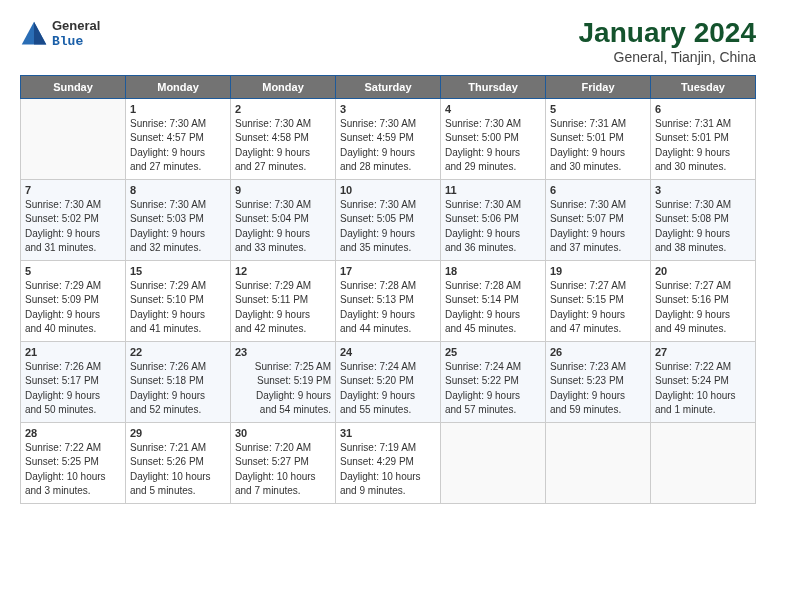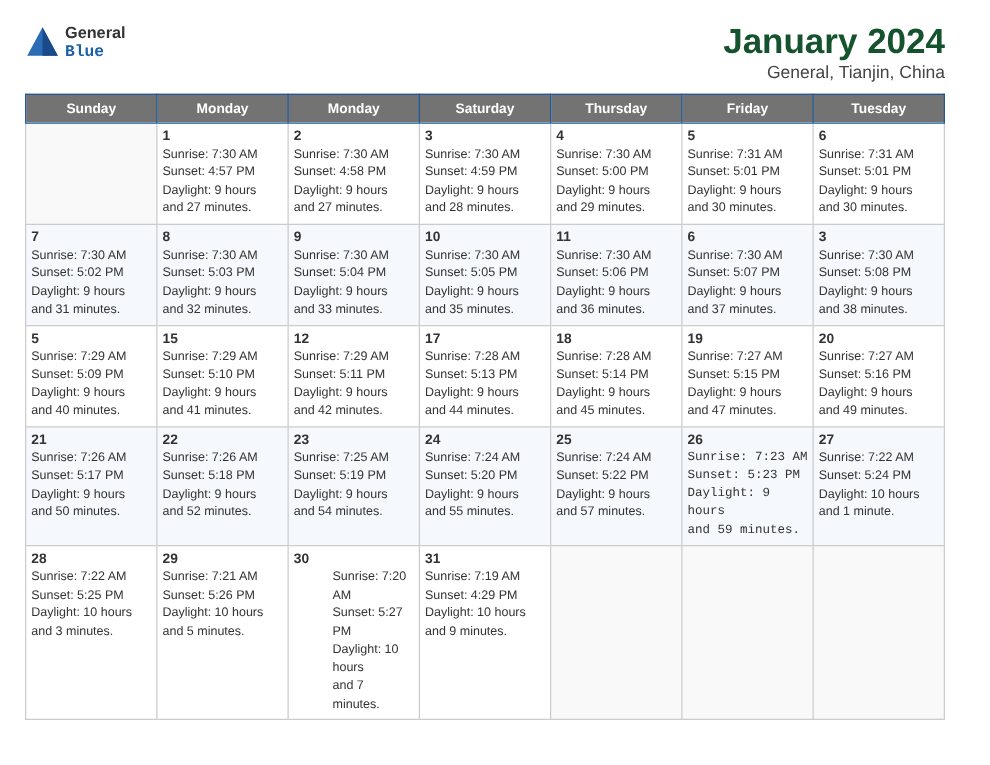--- a/index.html
+++ b/index.html
@@ -283,42 +283,42 @@
           </td>
           <td>
             <span class="day-number">22</span>
             <div class="day-info" style="white-space: pre-line;">Sunrise: 7:26 AM
 Sunset: 5:18 PM
 Daylight: 9 hours
 and 52 minutes.</div>
           </td>
           <td>
             <span class="day-number">23</span>
-            <div class="day-info" style="white-space: pre-line;">Sunrise: 7:25 AM
+            <div class="day-info" style="white-space: pre-line; text-align: right;">Sunrise: 7:25 AM
 Sunset: 5:19 PM
 Daylight: 9 hours
 and 54 minutes.</div>
           </td>
           <td>
             <span class="day-number">24</span>
             <div class="day-info" style="white-space: pre-line;">Sunrise: 7:24 AM
 Sunset: 5:20 PM
 Daylight: 9 hours
 and 55 minutes.</div>
           </td>
           <td>
             <span class="day-number">25</span>
             <div class="day-info" style="white-space: pre-line;">Sunrise: 7:24 AM
 Sunset: 5:22 PM
 Daylight: 9 hours
 and 57 minutes.</div>
           </td>
           <td>
             <span class="day-number">26</span>
-            <div class="day-info" style="white-space: pre-line; font-family: Liberation Mono, monospace;">Sunrise: 7:23 AM
+            <div class="day-info" style="white-space: pre-line;">Sunrise: 7:23 AM
 Sunset: 5:23 PM
 Daylight: 9 hours
 and 59 minutes.</div>
           </td>
           <td>
             <span class="day-number">27</span>
             <div class="day-info" style="white-space: pre-line;">Sunrise: 7:22 AM
 Sunset: 5:24 PM
 Daylight: 10 hours
 and 1 minute.</div>
@@ -334,21 +334,21 @@
           </td>
           <td>
             <span class="day-number">29</span>
             <div class="day-info" style="white-space: pre-line;">Sunrise: 7:21 AM
 Sunset: 5:26 PM
 Daylight: 10 hours
 and 5 minutes.</div>
           </td>
           <td>
             <span class="day-number">30</span>
-            <div class="day-info" style="white-space: pre-line; margin-left: 31px;">Sunrise: 7:20 AM
+            <div class="day-info" style="white-space: pre-line;">Sunrise: 7:20 AM
 Sunset: 5:27 PM
 Daylight: 10 hours
 and 7 minutes.</div>
           </td>
           <td>
             <span class="day-number">31</span>
             <div class="day-info" style="white-space: pre-line;">Sunrise: 7:19 AM
 Sunset: 4:29 PM
 Daylight: 10 hours
 and 9 minutes.</div>

